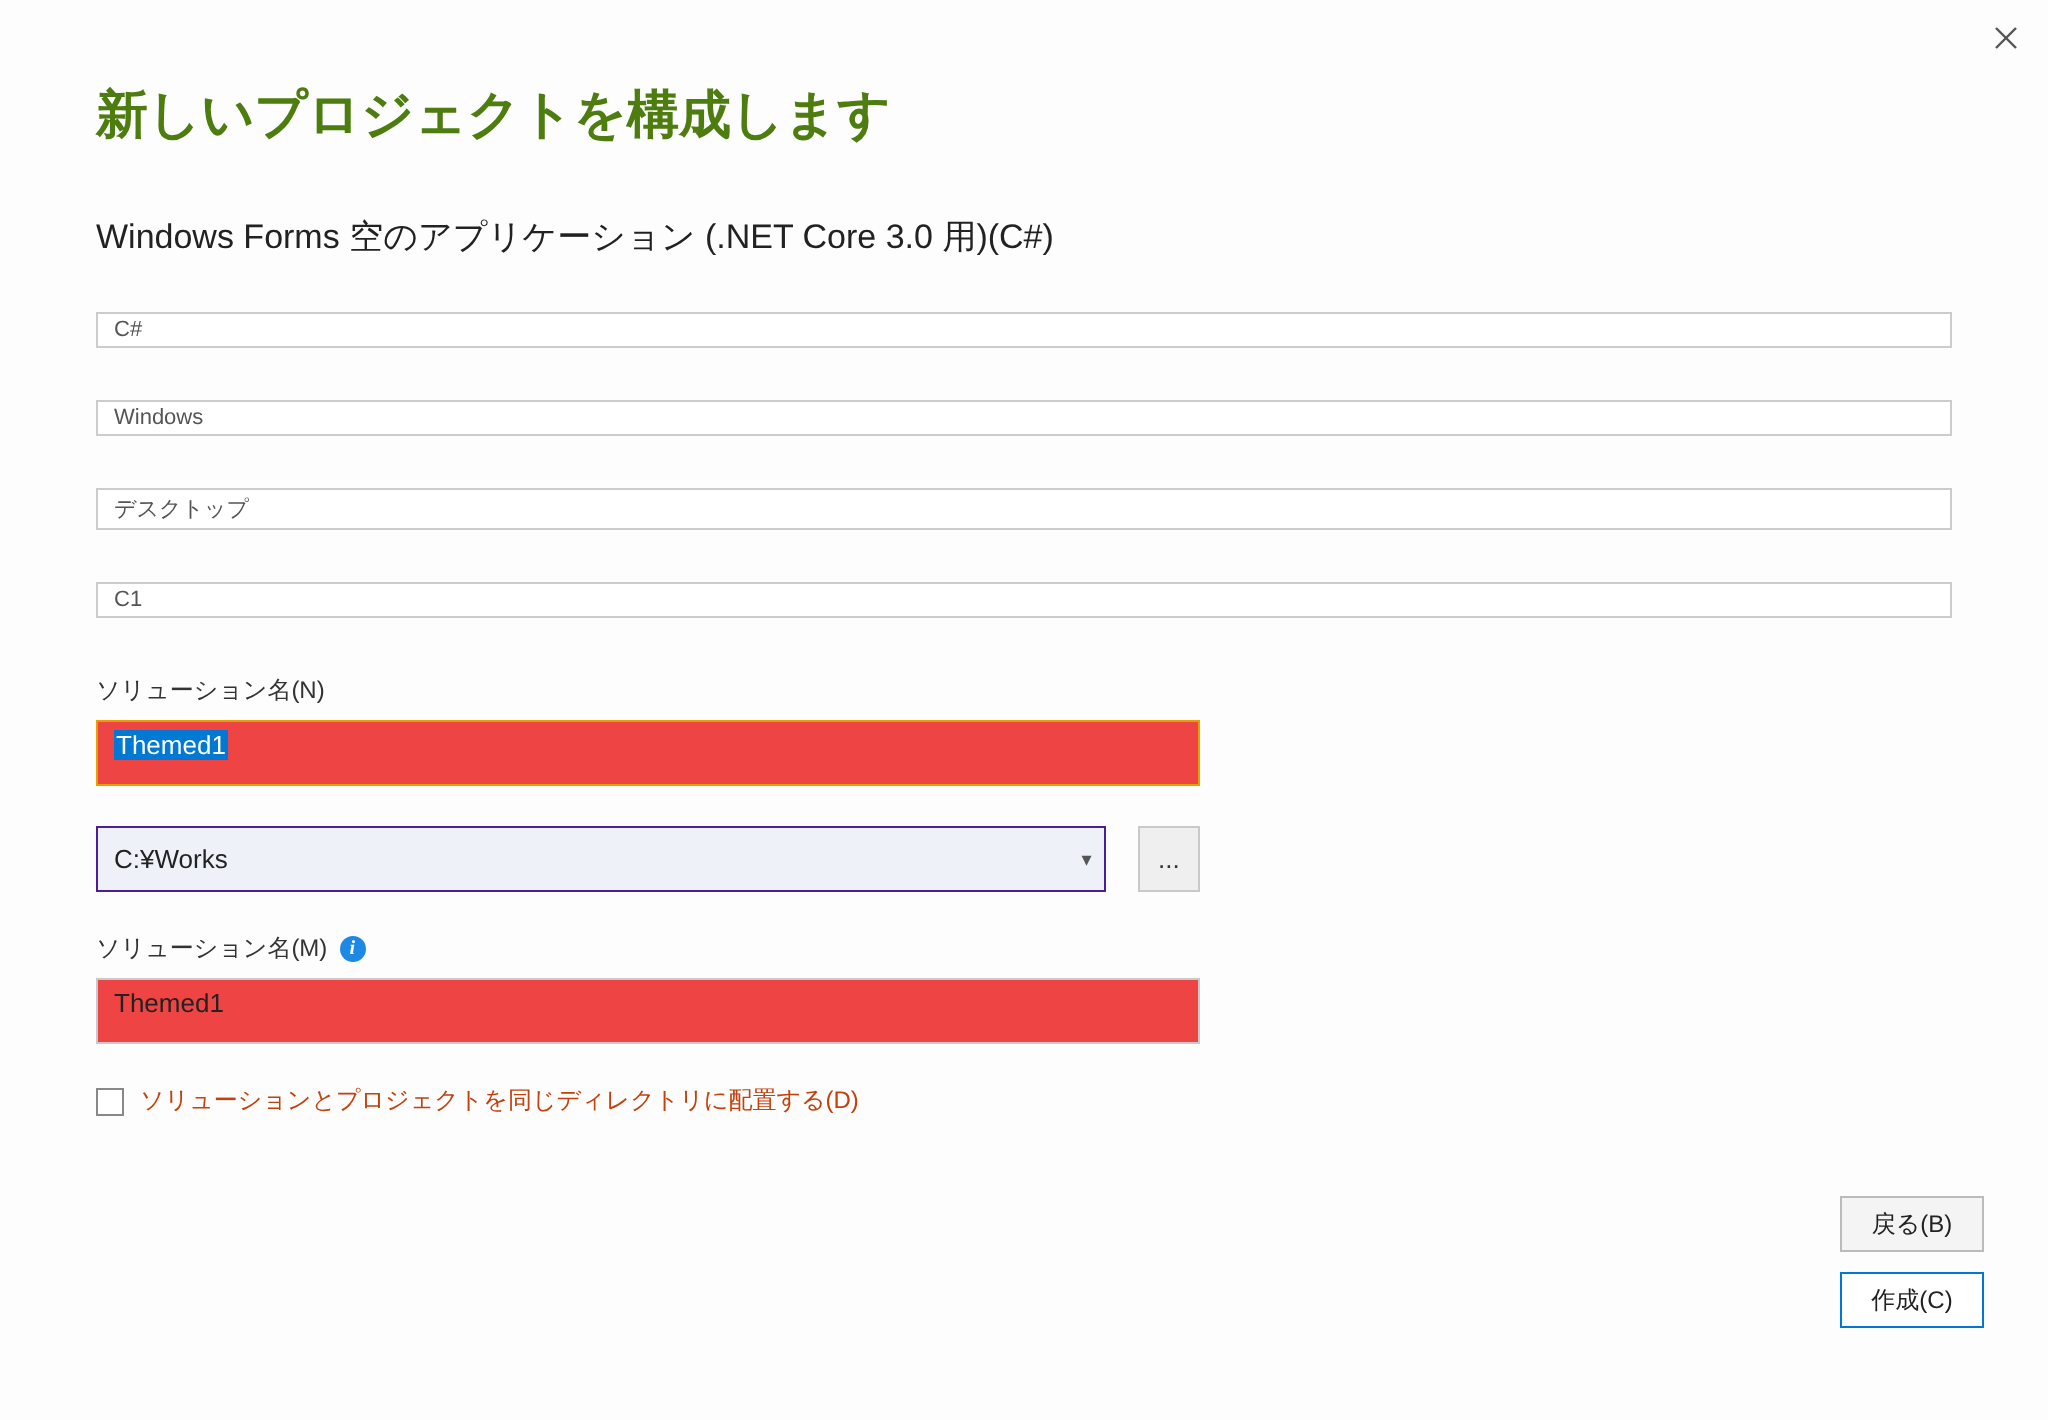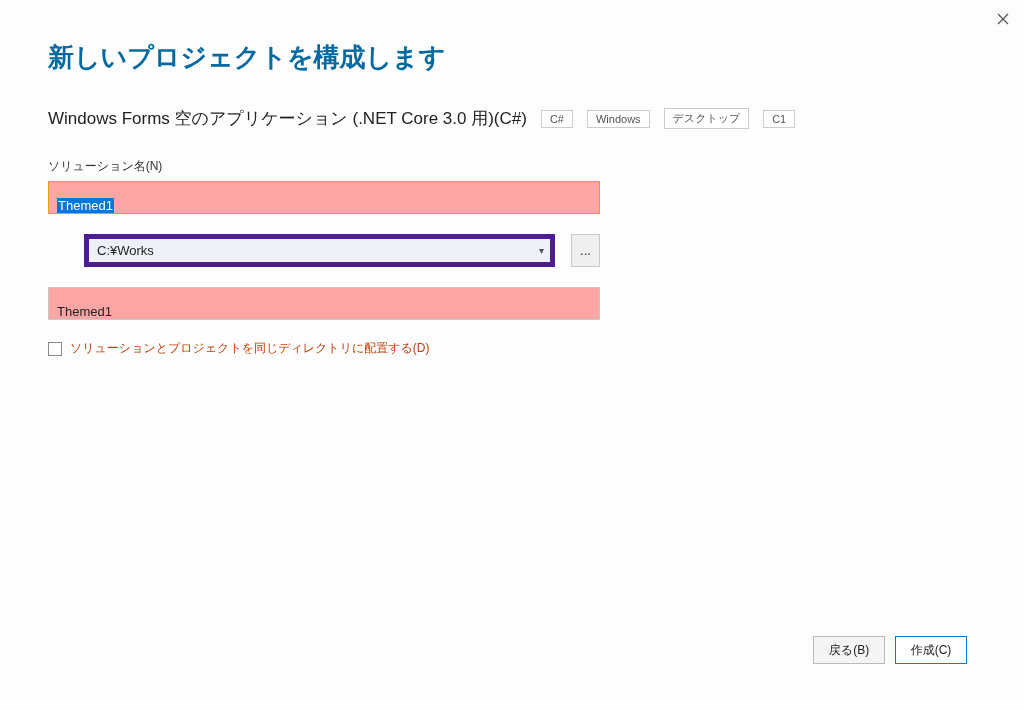--- a/index.html
+++ b/index.html
@@ -24,28 +24,28 @@
     color: #555;
     font-size: 14px;
   }
   .content {
     padding: 40px 48px 0 48px;
   }
   .title {
     font-size: 26px;
     font-weight: 600;
     margin: 0 0 32px 0;
-    color: #0369a1;
+    color: #4d7c0f;
   }
   .template-row {
     display: flex;
-    align-items: center;
-    gap: 14px;
+    gap: 26px;
     margin-bottom: 28px;
     flex-wrap: wrap;
+    flex-direction: column;
   }
   .template-name {
     font-size: 17px;
     font-weight: 400;
     color: #222;
   }
   .tag {
     font-size: 11px;
     color: #555;
     border: 1px solid #ccc;
@@ -69,24 +69,24 @@
     font-size: 10px;
     font-weight: bold;
     font-style: italic;
     display: inline-flex;
     align-items: center; justify-content: center;
     font-family: Georgia, serif;
   }
   .text-input {
     width: 552px;
     height: 33px;
-    padding: 12px 8px;
+    padding: 0 8px;
     font-size: 13px;
     border: 1px solid #c9c9c9;
-    background: #fca5a5;
+    background: #ef4444;
     outline: none;
   }
   .text-input.highlight {
     border: 1px solid #e6a100;
   }
   .text-input.highlight .sel {
     background: #0078d4;
     color: #fff;
     padding: 0 1px;
   }
@@ -96,29 +96,28 @@
     color: #222;
   }
   .loc-row {
     display: flex;
     align-items: center;
     gap: 16px;
   }
   .combo {
     width: 552px;
     height: 33px;
-    border: 5px solid #4c1d95;
+    border: 1px solid #4c1d95;
     background: #eef2f8;
     display: flex;
     align-items: center;
     justify-content: space-between;
     padding: 0 6px 0 8px;
     font-size: 13px;
     color: #222;
-    margin-left: 36px;
   }
   .combo .chev {
     color: #555;
     font-size: 10px;
   }
   .browse-btn {
     width: 34px; height: 33px;
     border: 1px solid #c9c9c9;
     background: #efefef;
     display: flex; align-items: center; justify-content: center;
@@ -135,23 +134,24 @@
     color: #c2410c;
   }
   .checkbox {
     width: 14px; height: 14px;
     border: 1px solid #888;
     background: #fff;
   }
   .footer {
     position: absolute;
     bottom: 46px;
-    right: 57px;
+    right: 32px;
     display: flex;
     gap: 10px;
+    flex-direction: column;
   }
   .btn {
     min-width: 72px;
     height: 28px;
     padding: 0 14px;
     border: 1px solid #bbb;
     background: #f4f4f4;
     font-size: 12px;
     color: #222;
     display: flex; align-items: center; justify-content: center;
@@ -200,20 +200,24 @@
           <span>C:¥Works</span>
           <span class="chev">▾</span>
         </div>
         <div class="browse-btn">
           <span>...</span>
         </div>
       </div>
     </div>
 
     <div class="field-block">
+      <div class="field-label">
+        <span>ソリューション名(M)</span>
+        <span class="info-icon">i</span>
+      </div>
       <div class="text-input">
         <span class="text-input-inner">Themed1</span>
       </div>
     </div>
 
     <div class="check-row">
       <span class="checkbox"></span>
       <span>ソリューションとプロジェクトを同じディレクトリに配置する(D)</span>
     </div>
 

